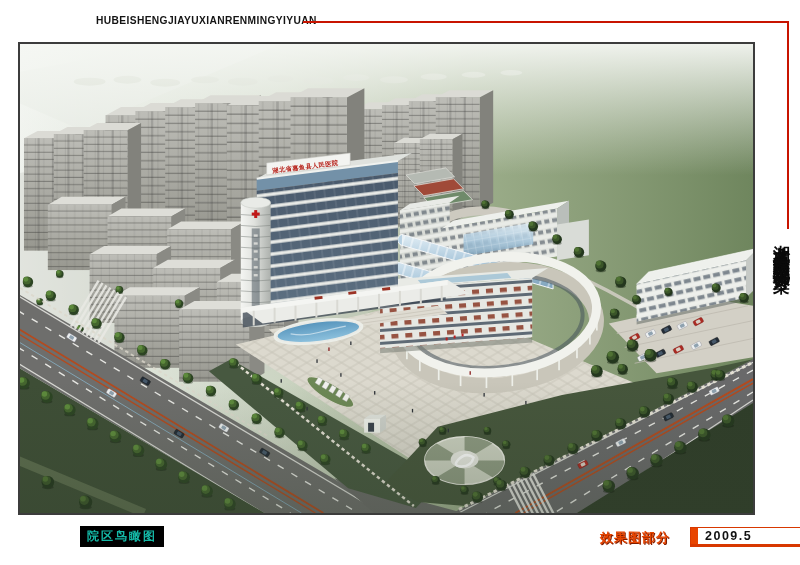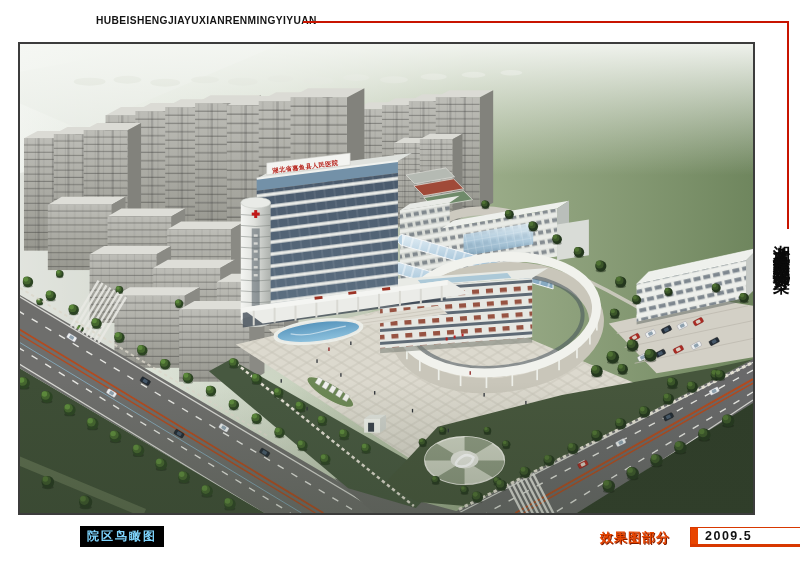--- a/index.html
+++ b/index.html
@@ -9,21 +9,21 @@
           letter-spacing:.4px;color:#141414;transform:scaleX(.93);transform-origin:left center;
           white-space:nowrap;}
   .redline-h{position:absolute;left:303px;top:21px;width:486px;height:2px;background:#c81400;}
   .redline-v{position:absolute;left:787px;top:21px;width:2px;height:208px;background:#c81400;}
   .frame{position:absolute;left:18px;top:42px;width:737px;height:473px;
          border:2px solid #3c3c3c;box-sizing:border-box;background:#eef1ec;}
   .frame svg{display:block;width:100%;height:100%;}
   .side-title{position:absolute;left:768px;top:231px;height:292px;writing-mode:vertical-rl;
           text-orientation:upright;font-size:17px;font-weight:700;letter-spacing:2px;
           color:#0a0a0a;line-height:26px;}
-  .caption{position:absolute;left:80px;top:526px;background:#000;color:#7dd3fc;font-size:12px;
+  .caption{position:absolute;left:80px;top:526px;background:#000;color:#14b8a6;font-size:12px;
           font-weight:700;letter-spacing:2px;padding:2px 7px;}
   .sec-label{position:absolute;left:600px;top:529px;font-size:13px;font-weight:700;color:#e64400;
           text-shadow:1px 1px 0 #7e1c00;letter-spacing:1px;white-space:nowrap;}
   .datebox{position:absolute;left:690px;top:527px;width:114px;height:20px;box-sizing:border-box;
           border:1px solid #d83800;border-bottom-width:3px;border-right-width:2px;
           display:flex;align-items:center;background:#fff;}
   .datebox .bar{width:7px;align-self:stretch;background:#e84400;}
   .datebox .dt{font-size:12.5px;color:#111;letter-spacing:1.5px;padding-left:7px;font-weight:700;}
 </style>
 </head>

